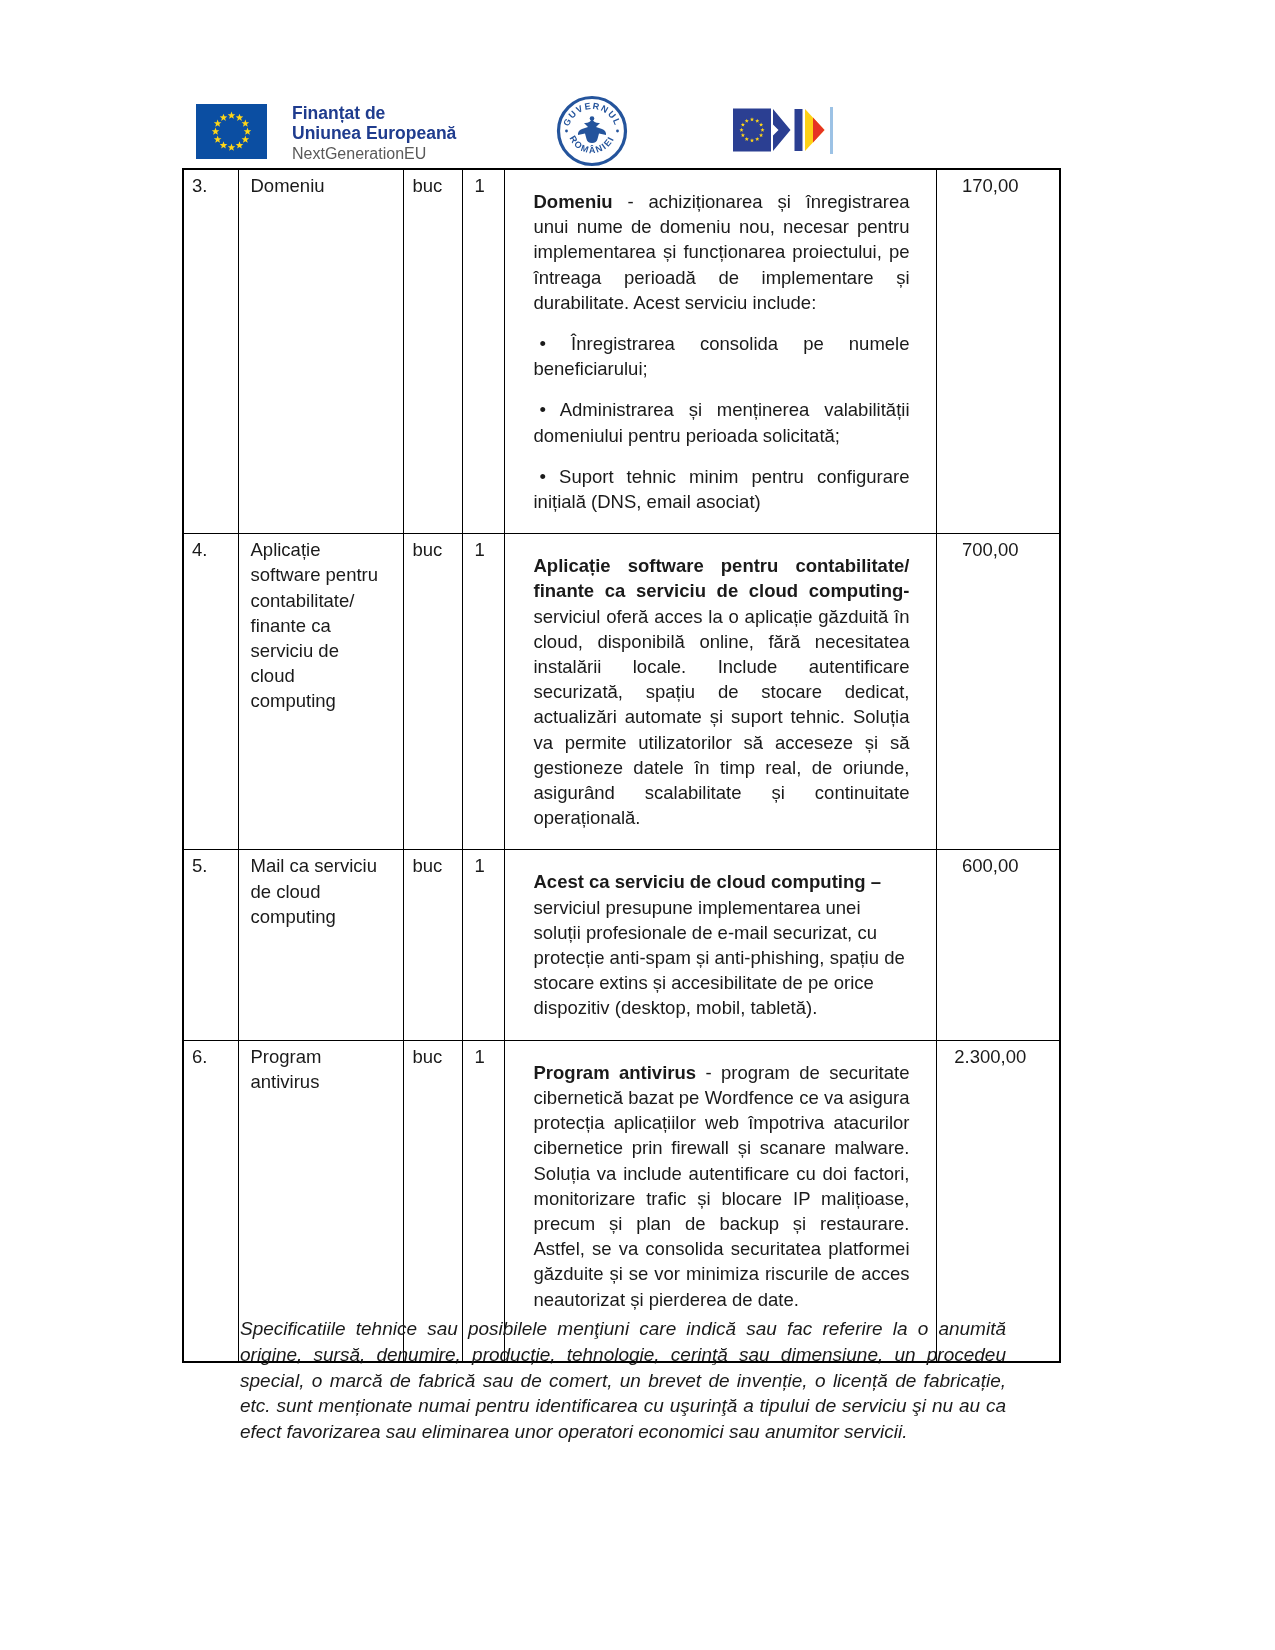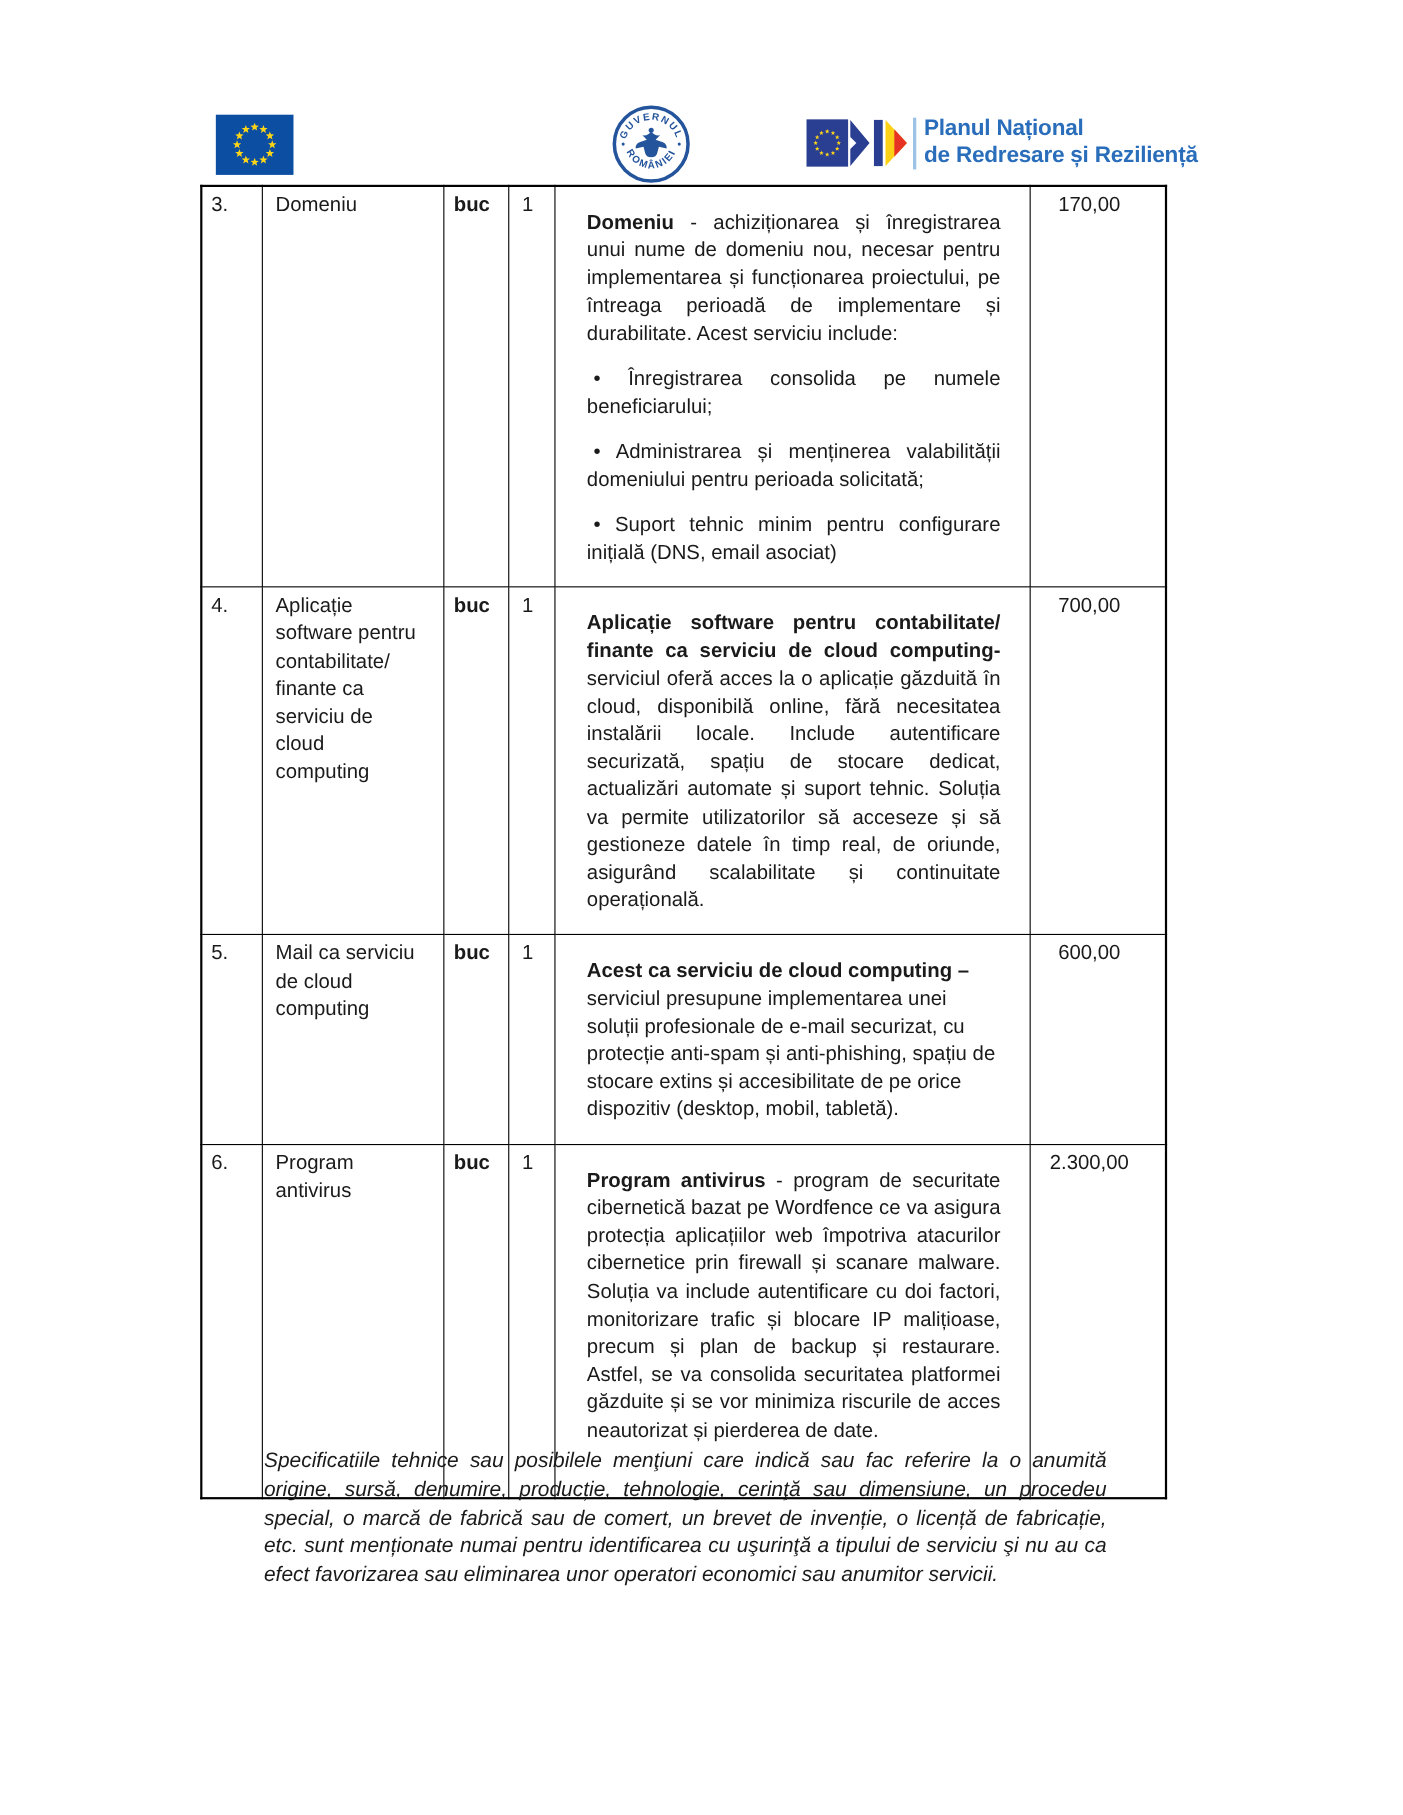--- a/index.html
+++ b/index.html
@@ -41,21 +41,21 @@
     border:1px solid #000;vertical-align:top;box-sizing:border-box;
     font-size:18.5px;line-height:25.2px;padding:3px 8px;
   }
   .spec-table tr:nth-child(1)>td{height:320px;}
   .spec-table tr:nth-child(2)>td{height:289px;}
   .spec-table tr:nth-child(3)>td{height:163px;}
   .spec-table tr:nth-child(4)>td{height:322px;}
   td.c-num{padding-left:8px;}
   td.c-name{padding-left:12px;padding-right:5px;}
   td.c-name span{white-space:pre-line;}
-  td.c-unit{padding-left:9px;font-weight:bold;}
+  td.c-unit{padding-left:9px;}
   td.c-qty{padding-left:12px;}
   td.c-desc{padding:3px 10px 3px 13px;}
   td.c-desc p{margin:16px;}
   td.c-desc p.bullet{text-indent:6px;}
   td.c-price{text-align:center;padding-left:4px;padding-right:19px;}
 
   
   .notes{position:absolute;left:240px;top:1302px;width:778px;font-style:italic;font-size:19px;}
   .note-heading,.note-subheading{font-weight:bold;margin:0;line-height:26.5px;}
   .note-paragraph{margin:14px 12px 0 0;text-align:justify;line-height:25.8px;}
@@ -81,20 +81,25 @@
       <use href="#star5" transform="translate(49.36,35.5)"></use>
       <use href="#star5" transform="translate(43.5,41.36)"></use>
       <use href="#star5" transform="translate(35.5,43.5)"></use>
       <use href="#star5" transform="translate(27.5,41.36)"></use>
       <use href="#star5" transform="translate(21.64,35.5)"></use>
       <use href="#star5" transform="translate(19.5,27.5)"></use>
       <use href="#star5" transform="translate(21.64,19.5)"></use>
       <use href="#star5" transform="translate(27.5,13.64)"></use>
     </g>
   </svg>
+  <div class="eu-text">
+    <div class="eu-line">Finanțat de</div>
+    <div class="eu-line">Uniunea Europeană</div>
+    <div class="eu-line eu-line3">NextGenerationEU</div>
+  </div>
 
   <svg class="gov-seal" viewBox="0 0 72 72">
     <circle class="seal-ring" cx="36" cy="36" r="33.5"></circle>
     <defs>
       <path id="arcTop" d="M12,38 A24,24 0 0 1 60,38" fill="none"></path>
       <path id="arcBot" d="M12,34 A24,24 0 0 0 60,34" fill="none"></path>
     </defs>
     <text class="seal-text"><textPath href="#arcTop" startOffset="50%" text-anchor="middle">GUVERNUL</textPath></text>
     <text class="seal-text"><textPath href="#arcBot" startOffset="50%" text-anchor="middle">ROMÂNIEI</textPath></text>
     <circle class="seal-blue" cx="10.5" cy="36" r="1.4"></circle>
@@ -120,24 +125,20 @@
       <use href="#star5" transform="translate(8.5,25) scale(0.55)"></use>
       <use href="#star5" transform="translate(9.9,19.75) scale(0.55)"></use>
       <use href="#star5" transform="translate(13.75,15.9) scale(0.55)"></use>
     </g>
     <path class="pnrr-blue" d="M40 4 L57.5 25 L40 46 L40 30.5 L45.5 25 L40 19.5 Z"></path>
     <rect class="pnrr-blue" x="61.5" y="4" width="8" height="42"></rect>
     <path class="ro-yellow" d="M72 4 L91.5 25 L72 46 Z"></path>
     <path class="ro-red" d="M80 12.6 L91.5 25 L80 37.4 Z"></path>
   </svg>
   <div class="pnrr-sep"></div>
-  <div class="pnrr-text">
-    <div>Planul Național</div>
-    <div>de Redresare și Reziliență</div>
-  </div>
 
   <table class="spec-table">
     <colgroup>
       <col style="width:55px">
         <col style="width:165px">
         <col style="width:59px">
       <col style="width:42px">
         <col style="width:432px">
         <col style="width:124px">
     </colgroup>

